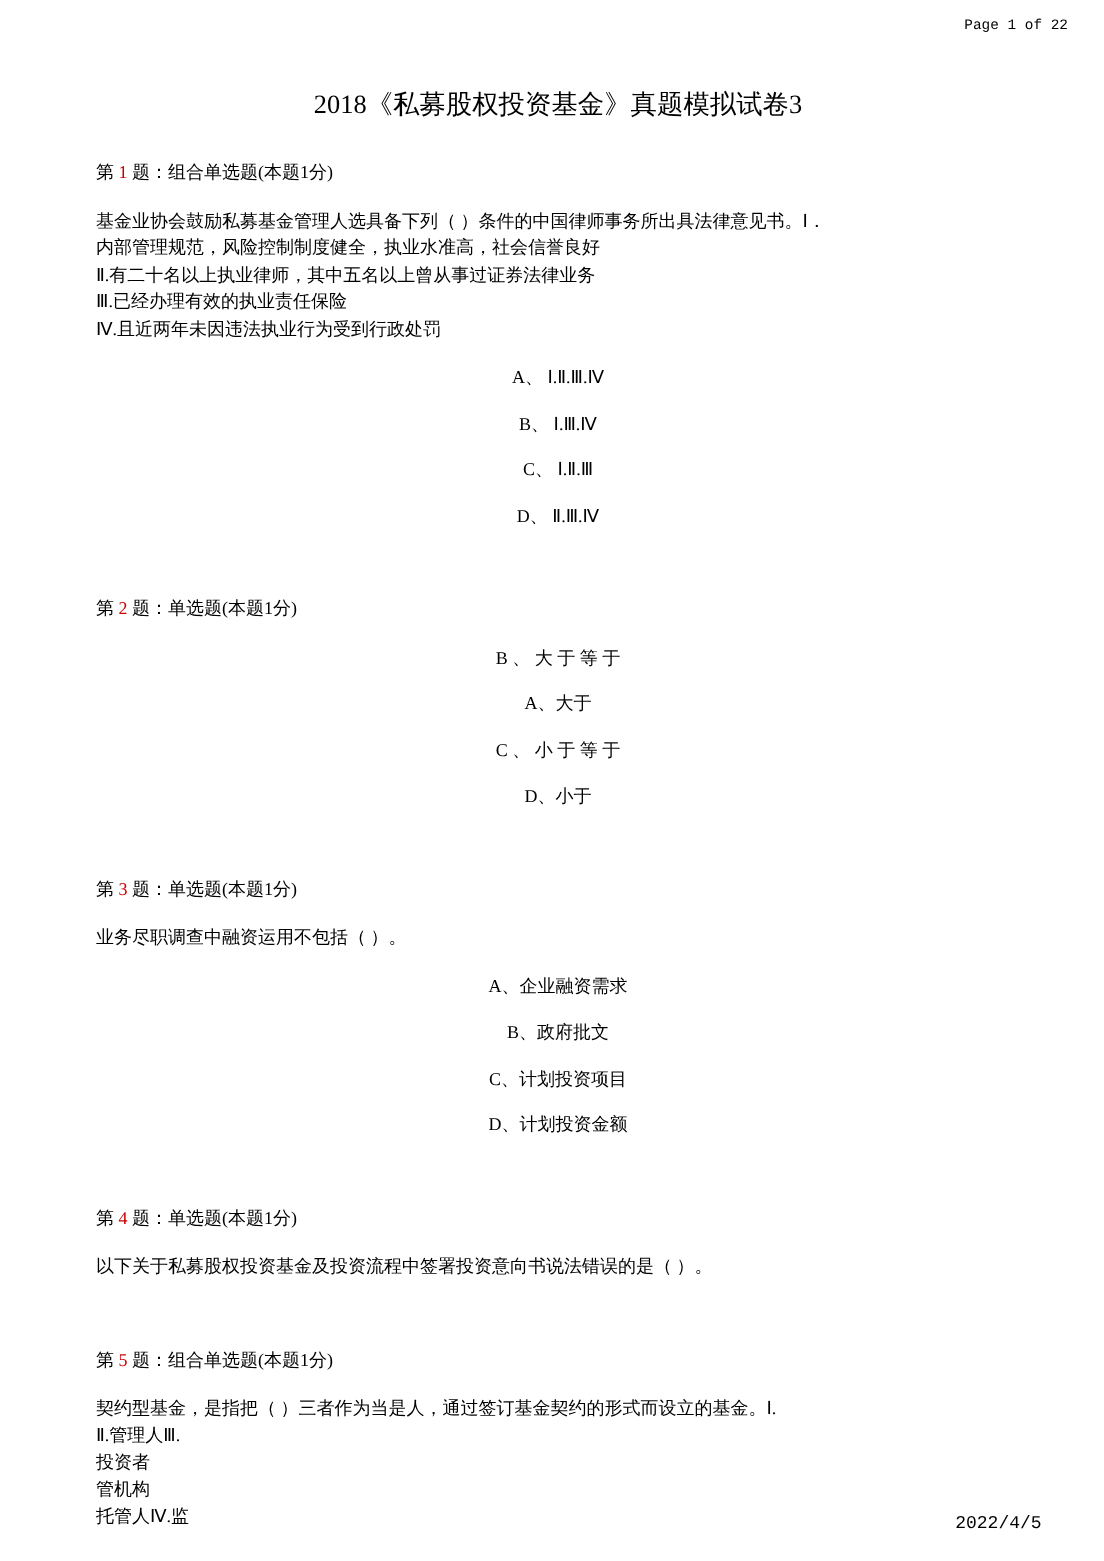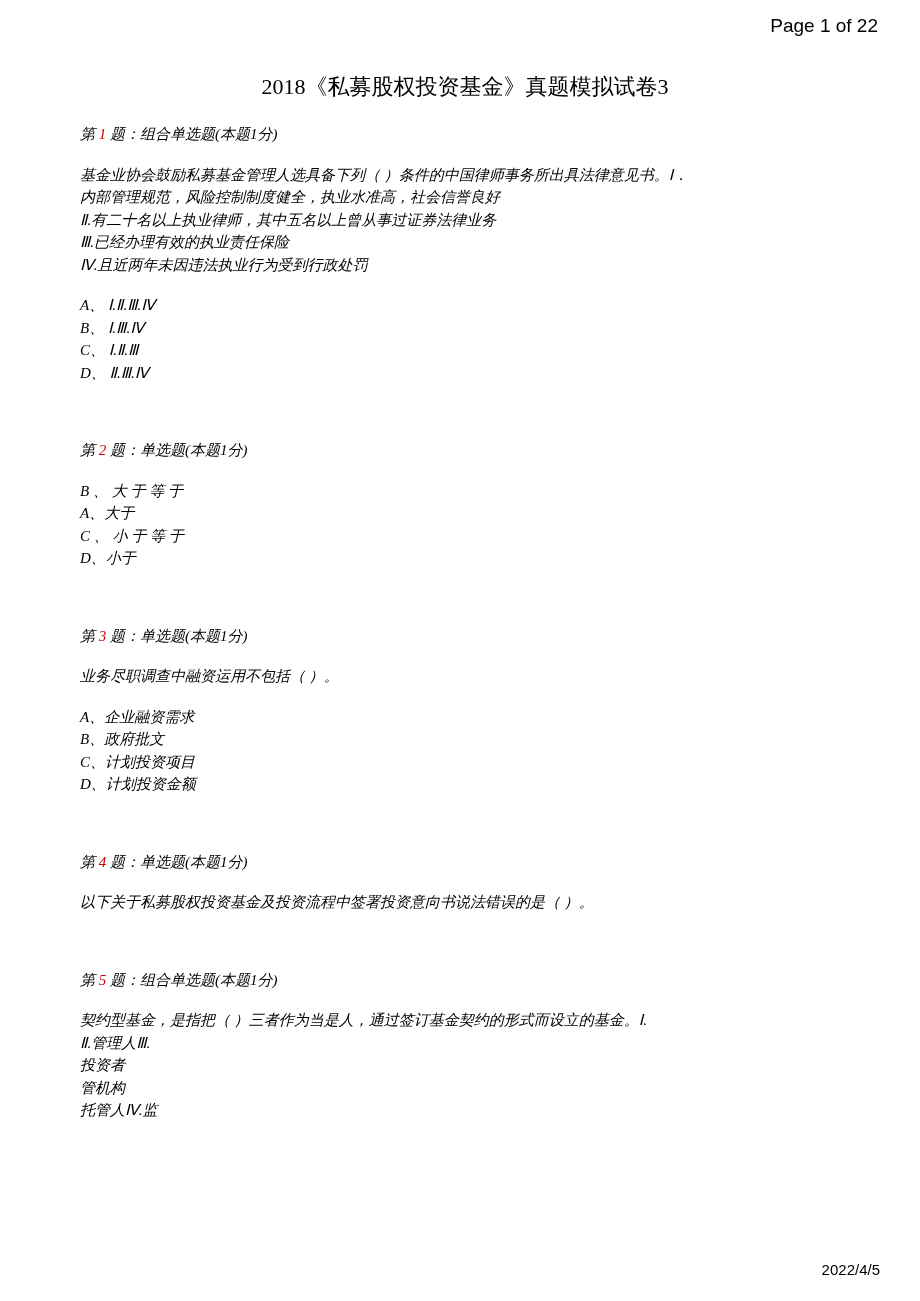--- a/index.html
+++ b/index.html
@@ -14,57 +14,57 @@
       color: #000;
       background: #fff;
       width: 920px;
       height: 1301px;
       position: relative;
       padding: 20px 70px 20px 80px;
     }
     .page-number-top {
       position: absolute;
       top: 12px;
-      right: 42px;
-      font-family: Liberation Sans, sans-serif;
-      font-size: 19px;
+      right: 30px;
+      font-family: Liberation Mono, monospace;
+      font-size: 12px;
     }
     .page-date-bottom {
       position: absolute;
       bottom: 20px;
-      right: 40px;
-      font-family: Liberation Sans, sans-serif;
+      right: 52px;
+      font-family: Liberation Mono, monospace;
       font-size: 15px;
     }
     h1.title {
       text-align: center;
       font-size: 22px;
       font-weight: normal;
       margin-top: 50px;
-      margin-bottom: 20px;
+      margin-bottom: 30px;
       font-family: "SimSun", "宋体", serif;
     }
     .question-block {
       margin-bottom: 55px;
-      font-style: italic;
     }
     .q-header {
       margin-bottom: 18px;
     }
     .q-number {
       color: #c00;
     }
     .q-body {
       margin-bottom: 18px;
     }
     .q-body p {
       margin: 0;
     }
     .q-options p {
-      margin: 0;
+      margin: 16px;
+      text-align: center;
     }
   </style>
 </head>
 <body>
 
 <div class="page-number-top">Page 1 of 22</div>
 
 <h1 class="title">2018《私募股权投资基金》真题模拟试卷3</h1>
 
 <div id="questions-container">

